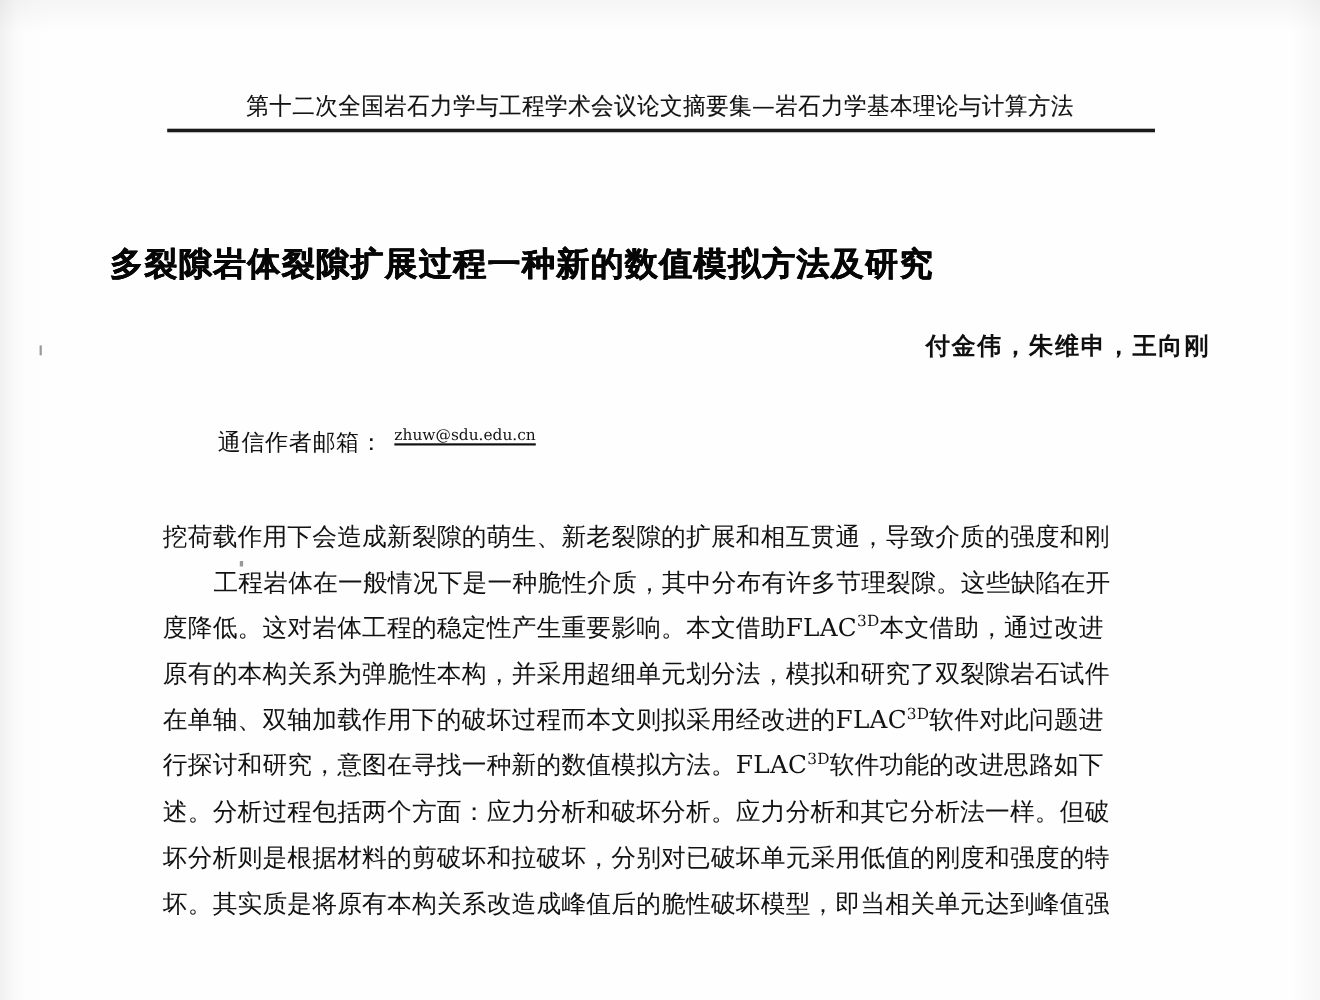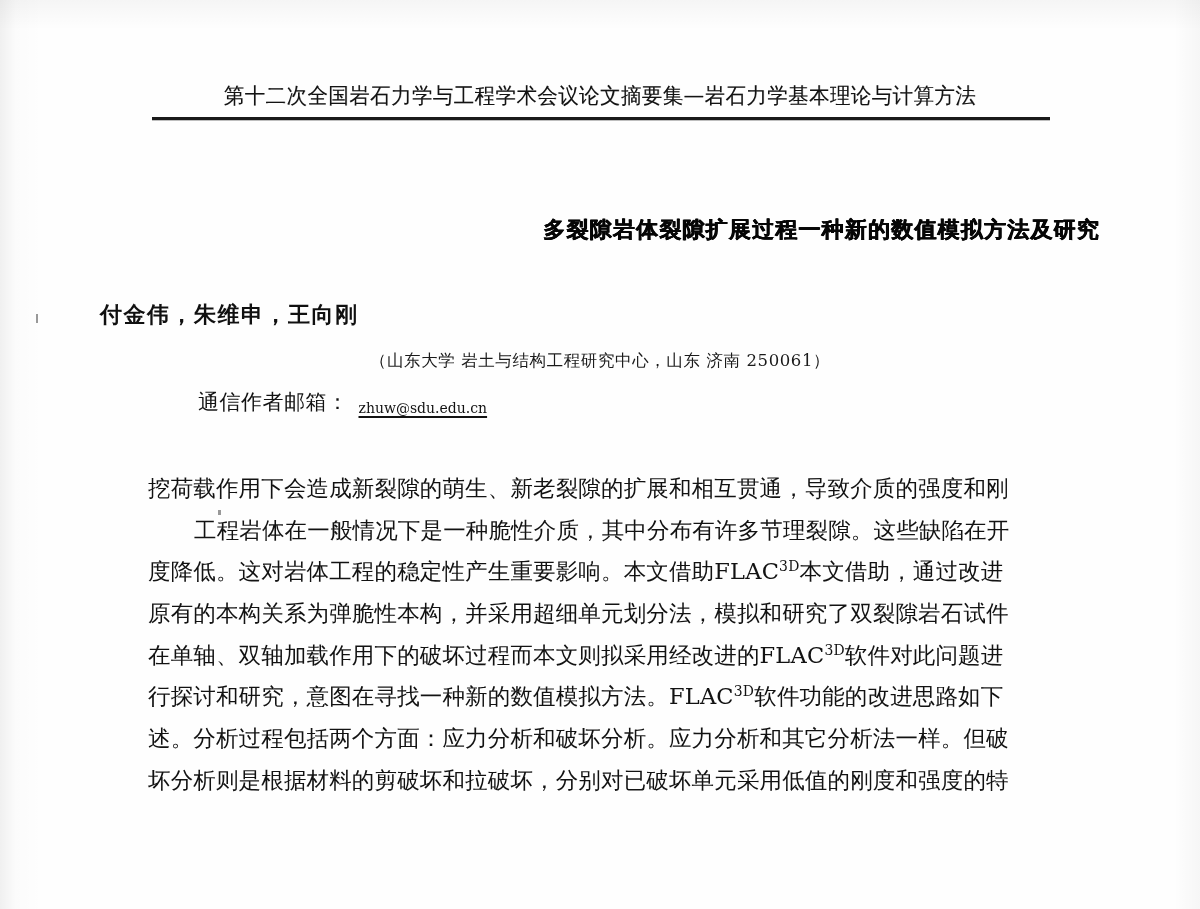--- a/index.html
+++ b/index.html
@@ -64,37 +64,37 @@
     height: 1px;
     background: rgba(0,0,0,0.25);
   }
 
   
   .doc-title {
     position: absolute;
     left: 100px;
     top: 184px;
     width: 1000px;
-    text-align: right;
+    text-align: left;
     font-family: "DejaVu Sans", "Liberation Sans", sans-serif;
-    font-size: 22px;
+    font-size: 30px;
     font-weight: 700;
     letter-spacing: 1.2px;
     color: #060606;
     white-space: nowrap;
     text-shadow: 0.5px 0 0 #000, -0.3px 0 0 #000;
   }
 
   
   .authors {
     position: absolute;
     left: 100px;
     top: 284px;
     width: 1000px;
-    text-align: left;
+    text-align: right;
     font-family: "DejaVu Sans", "Liberation Sans", sans-serif;
     font-size: 22px;
     font-weight: 700;
     letter-spacing: 1.5px;
     color: #101010;
     white-space: nowrap;
   }
 
   
   .affiliation {
@@ -112,21 +112,21 @@
   
   .corr-line {
     position: absolute;
     left: 198px;
     top: 372px;
     font-size: 21px;
     letter-spacing: 0.5px;
     color: #121212;
     white-space: nowrap;
     display: flex;
-    align-items: flex-end;
+    align-items: flex-start;
   }
   .corr-label { }
   .corr-email {
     margin-left: 10px;
     font-family: "DejaVu Serif", "Liberation Serif", serif;
     font-size: 14px;
     text-decoration: underline;
     text-underline-offset: 3px;
     text-decoration-thickness: 1.5px;
     letter-spacing: 0px;
@@ -175,33 +175,33 @@
 
 <div class="sheet">
 
   <div class="runhead">第十二次全国岩石力学与工程学术会议论文摘要集—岩石力学基本理论与计算方法</div>
   <div class="runhead-rule"></div>
 
   <h1 class="doc-title">多裂隙岩体裂隙扩展过程一种新的数值模拟方法及研究</h1>
 
   <div class="authors">付金伟，朱维申，王向刚</div>
 
-  <div class="affiliation">（山东大学 岩土与结构工程研究中心，山东 济南 250061）</div>
 
   <div class="corr-line">
     <span class="corr-label">通信作者邮箱：</span>
     <span class="corr-email">zhuw@sdu.edu.cn</span>
   </div>
 
   <div class="abstract" id="abstract-body">
       <div class="body-line"><span>挖荷载作用下会造成新裂隙的萌生、新老裂隙的扩展和相互贯通，导致介质的强度和刚</span></div>
       <div class="body-line indent"><span>工程岩体在一般情况下是一种脆性介质，其中分布有许多节理裂隙。这些缺陷在开</span></div>
       <div class="body-line"><span>度降低。这对岩体工程的稳定性产生重要影响。本文借助</span><span class="latin">FLAC</span><sup class="sup3d">3D</sup><span>本文借助，通过改进</span></div>
       <div class="body-line"><span>原有的本构关系为弹脆性本构，并采用超细单元划分法，模拟和研究了双裂隙岩石试件</span></div>
       <div class="body-line"><span>在单轴、双轴加载作用下的破坏过程而本文则拟采用经改进的</span><span class="latin">FLAC</span><sup class="sup3d">3D</sup><span>软件对此问题进</span></div>
       <div class="body-line"><span>行探讨和研究，意图在寻找一种新的数值模拟方法。</span><span class="latin">FLAC</span><sup class="sup3d">3D</sup><span>软件功能的改进思路如下</span></div>
       <div class="body-line"><span>述。分析过程包括两个方面：应力分析和破坏分析。应力分析和其它分析法一样。但破</span></div>
       <div class="body-line"><span>坏分析则是根据材料的剪破坏和拉破坏，分别对已破坏单元采用低值的刚度和强度的特</span></div>
+      <div class="body-line"><span>坏。其实质是将原有本构关系改造成峰值后的脆性破坏模型，即当相关单元达到峰值强</span></div>
     </div>
 
   <span class="speck" style="left:36px; top:298px; width:2px; height:9px;"></span>
   <span class="speck" style="left:218px; top:494px; width:3px; height:5px;"></span>
 </div>
 
 </body></html>

